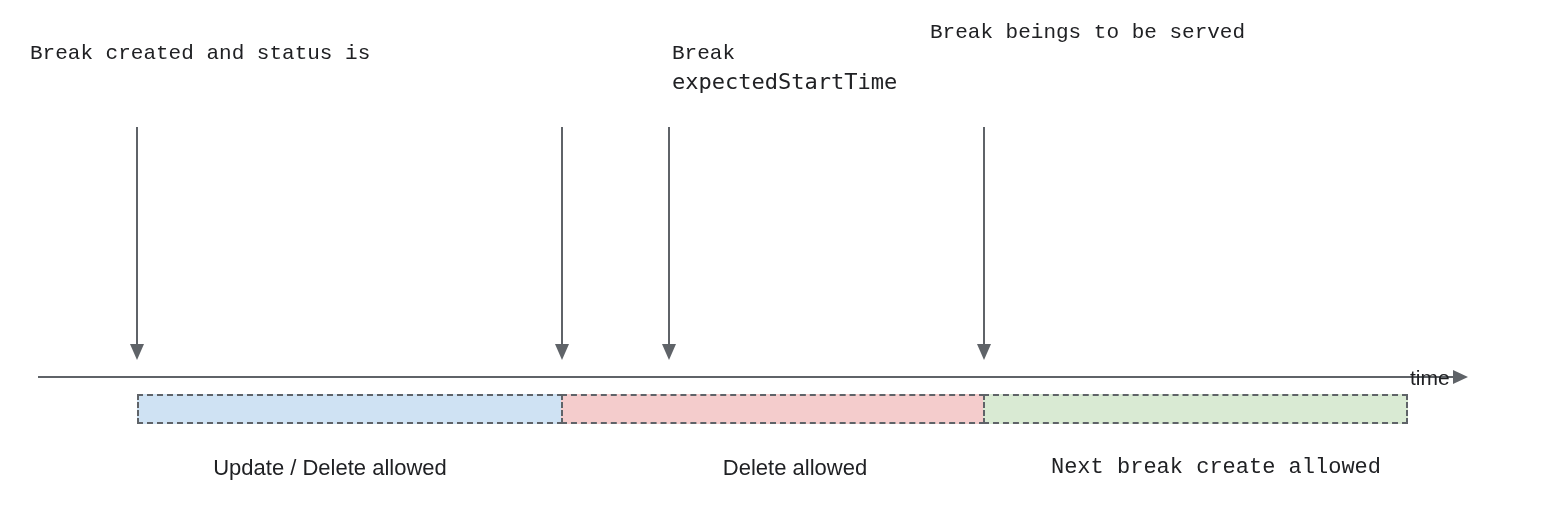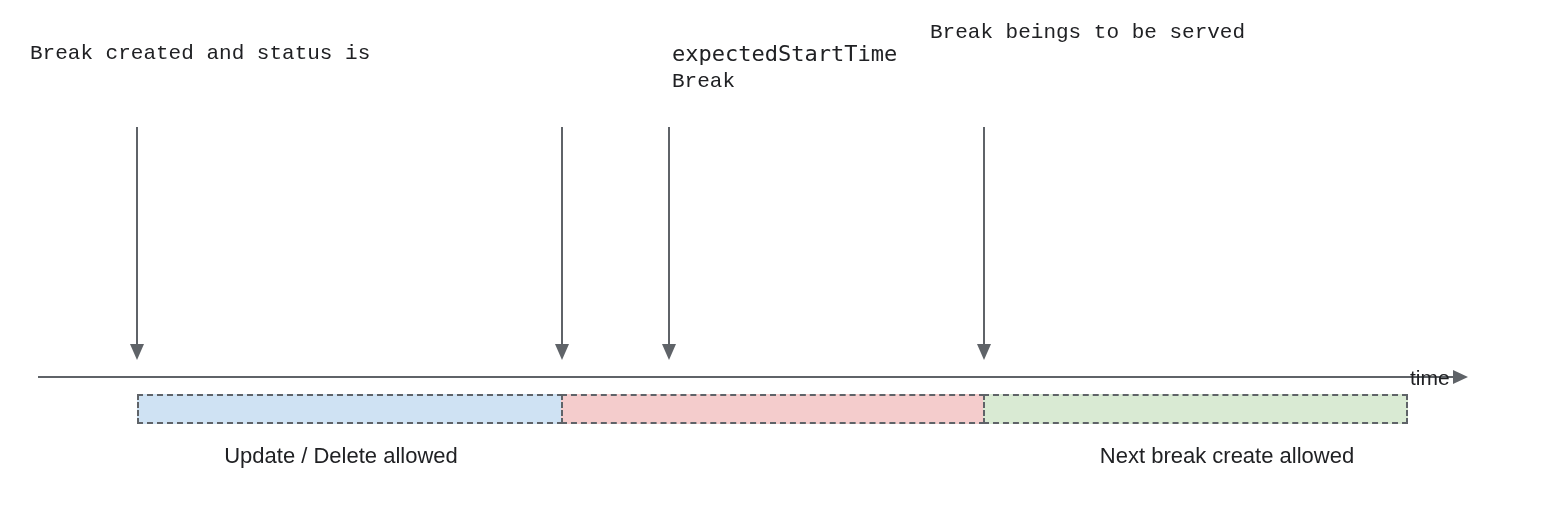--- a/index.html
+++ b/index.html
@@ -101,44 +101,43 @@
     box-sizing: border-box;
     border: 2px dashed #5f6368;
   }
   .seg1 { left: 137px; width: 426px; }
   .seg2 { left: 561px; width: 424px; }
   .seg3 { left: 983px; width: 425px; }
 
   
   .seg-label {
     position: absolute;
-    top: 442px;
+    top: 454px;
     transform: translateX(-50%);
     font-size: 22px;
     line-height: 28px;
     white-space: nowrap;
-    margin-left: 11px;
   }
   .seg-label.l1 { left: 330px; }
   .seg-label.l2 { left: 795px; }
-  .seg-label.l3 { left: 1216px; }
+  .seg-label.l3 { left: 1216px; font-family: Liberation Mono, monospace; }
 </style>
 </head>
 <body>
 
 <div class="canvas">
 
   <div class="ann ann1">
     <div class="ann-line">Break created and status is</div>
   </div>
 
 
   <div class="ann ann3">
+    <div class="ann-line">Break</div>
     <div class="ann-line mono">expectedStartTime</div>
-    <div class="ann-line">Break</div>
   </div>
 
   <div class="ann ann4">
     <div class="ann-line">Break beings to be served</div>
   </div>
 
   <div class="arrow arrow1">
     <div class="shaft"></div>
     <div class="head"></div>
   </div>
@@ -157,15 +156,16 @@
 
   <div class="time-line"></div>
   <div class="time-head"></div>
   <div class="time-label">time</div>
 
   <div class="seg seg1" style="background: rgb(207, 226, 243);"></div>
   <div class="seg seg2" style="background: rgb(244, 204, 204);"></div>
   <div class="seg seg3" style="background: rgb(217, 234, 211);"></div>
 
   <div class="seg-label l1">Update / Delete allowed</div>
+  <div class="seg-label l2">Delete allowed</div>
   <div class="seg-label l3">Next break create allowed</div>
 
 </div>
 
 </body></html>

